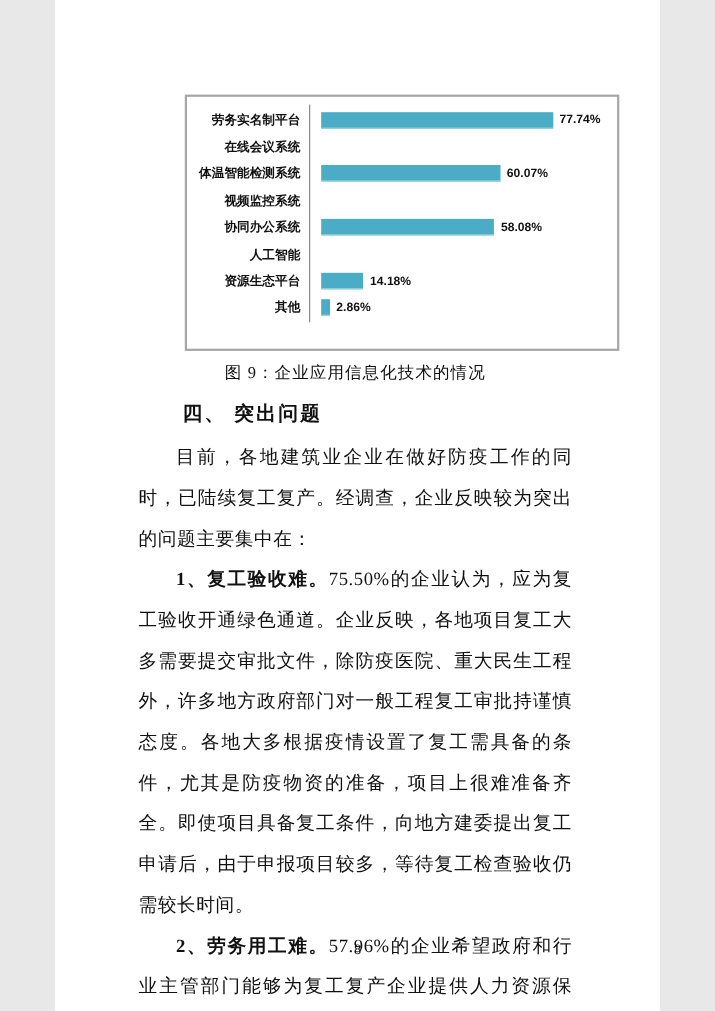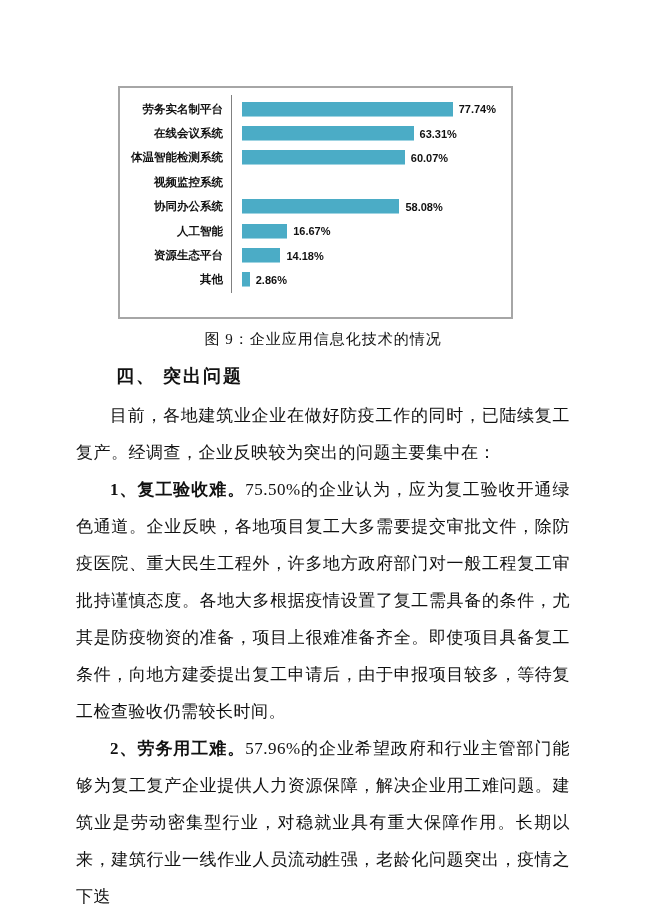--- a/index.html
+++ b/index.html
@@ -1,18 +1,18 @@
 <!DOCTYPE html>
 <html><head>
 <meta charset="utf-8">
 <style>
   html, body { margin: 0; padding: 0; background: #e8e8e8; }
   .page {
     position: relative;
-    width: 650px;
+    width: 550px;
     height: 919px;
     margin: 0 auto;
     background: #ffffff;
     box-sizing: border-box;
     padding: 86px 80px 0 76px;
     font-family: "Liberation Serif", "DejaVu Serif", serif;
     color: #1a1a1a;
     overflow: hidden;
   }
 
@@ -128,48 +128,40 @@
 
     <div class="bar-row">
           <div class="bar-cat">劳务实名制平台</div>
           <div class="bar-track">
             <div class="bar" style="width: 77.74%; background: rgb(75, 172, 198);"></div>
             <div class="bar-value">77.74%</div>
           </div>
         </div>
         <div class="bar-row">
           <div class="bar-cat">在线会议系统</div>
-          <div class="bar-track">
-            <div class="bar" style="width: 63.31%; background: rgb(75, 172, 198);"></div>
-            <div class="bar-value">63.31%</div>
-          </div>
         </div>
         <div class="bar-row">
           <div class="bar-cat">体温智能检测系统</div>
           <div class="bar-track">
             <div class="bar" style="width: 60.07%; background: rgb(75, 172, 198);"></div>
             <div class="bar-value">60.07%</div>
           </div>
         </div>
         <div class="bar-row">
           <div class="bar-cat">视频监控系统</div>
         </div>
         <div class="bar-row">
           <div class="bar-cat">协同办公系统</div>
           <div class="bar-track">
             <div class="bar" style="width: 58.08%; background: rgb(75, 172, 198);"></div>
             <div class="bar-value">58.08%</div>
           </div>
         </div>
         <div class="bar-row">
           <div class="bar-cat">人工智能</div>
-          <div class="bar-track">
-            <div class="bar" style="width: 16.67%; background: rgb(75, 172, 198);"></div>
-            <div class="bar-value">16.67%</div>
-          </div>
         </div>
         <div class="bar-row">
           <div class="bar-cat">资源生态平台</div>
           <div class="bar-track">
             <div class="bar" style="width: 14.18%; background: rgb(75, 172, 198);"></div>
             <div class="bar-value">14.18%</div>
           </div>
         </div>
         <div class="bar-row">
           <div class="bar-cat">其他</div>

